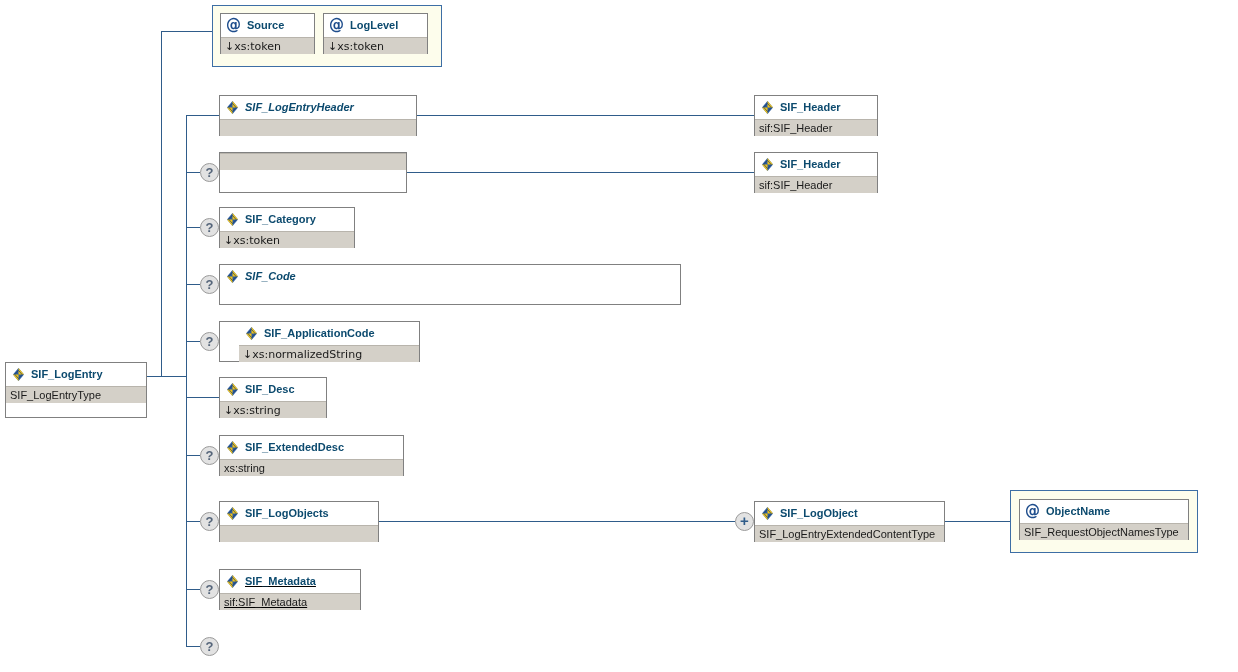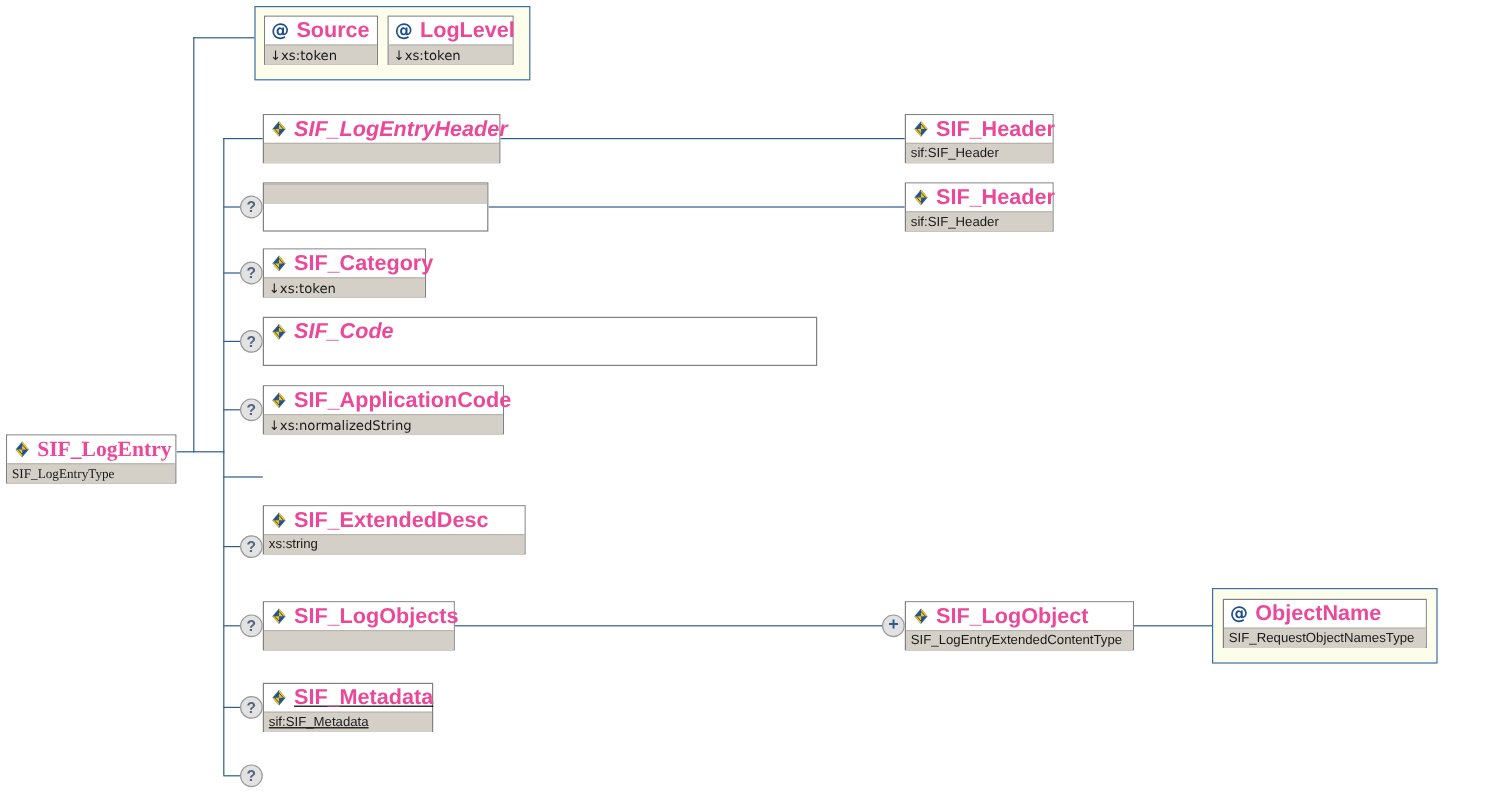--- a/index.html
+++ b/index.html
@@ -24,23 +24,23 @@
   }
   .node .nhead{
     display:flex;align-items:center;
     height:23px;
     padding:0 6px 0 5px;
     background:#ffffff;
     box-sizing:border-box;
     white-space:nowrap;
   }
   .node .nname{
-    font-size:18px;
+    font-size:11px;
     font-weight:bold;
-    color:#ec4899;
+    color:#0c4a6e;
     letter-spacing:0px;
     line-height:15px;
   }
   .node .ntype{
     height:17px;
     background:#d4d0c8;
     border-top:1px solid #b8b4ac;
     font-size:11px;
     color:#1a1a1a;
     line-height:17px;
@@ -115,21 +115,21 @@
   <div class="ln h" style="left:186px;top:455px;width:14px;"></div>
   <div class="ln h" style="left:186px;top:521px;width:14px;"></div>
   <div class="ln h" style="left:186px;top:589px;width:14px;"></div>
   <div class="ln h" style="left:186px;top:646px;width:14px;"></div>
 
   <div class="ln h" style="left:417px;top:115px;width:337px;"></div>
   <div class="ln h" style="left:407px;top:172px;width:347px;"></div>
   <div class="ln h" style="left:379px;top:521px;width:356px;"></div>
   <div class="ln h" style="left:945px;top:521px;width:65px;"></div>
 
-  <div class="node" style="left:5px;top:362px;width:142px;height:41px;font-family:Liberation Serif, serif;">
+  <div class="node" style="left:5px;top:362px;width:142px;height:56px;">
     <div class="nhead">
       <span class="ico">
         <svg width="15" height="15" viewBox="0 0 15 15">
           <polygon points="7.5,1 13,7.5 7.5,14 2,7.5" fill="#2c5c9e"></polygon>
           <polygon points="7.5,1 13,7.5 7.5,7.5" fill="#f2c419"></polygon>
           <polygon points="2,7.5 7.5,7.5 7.5,14" fill="#f2c419"></polygon>
           <polygon points="7.5,3.4 11.1,7.5 7.5,11.6 3.9,7.5" fill="none" stroke="#1b3f6e" stroke-width="0.7"></polygon>
         </svg>
       </span>
       <span class="nname">SIF_LogEntry</span>
@@ -199,38 +199,52 @@
             <polygon points="7.5,1 13,7.5 7.5,7.5" fill="#f2c419"></polygon>
             <polygon points="2,7.5 7.5,7.5 7.5,14" fill="#f2c419"></polygon>
             <polygon points="7.5,3.4 11.1,7.5 7.5,11.6 3.9,7.5" fill="none" stroke="#1b3f6e" stroke-width="0.7"></polygon>
           </svg>
       </span>
       <span class="nname">SIF_Code</span>
     </div>
   </div>
 
   <div class="occ" style="left:200px;top:332px;">?</div>
-  <div class="node" style="left:219px;top:321px;width:201px;height:41px;">
+  <div class="node" style="left:219px;top:321px;width:201px;height:41px;padding-left:19px;">
     <div class="nhead">
       <span class="ico">
         <svg width="15" height="15" viewBox="0 0 15 15">
             <polygon points="7.5,1 13,7.5 7.5,14 2,7.5" fill="#2c5c9e"></polygon>
             <polygon points="7.5,1 13,7.5 7.5,7.5" fill="#f2c419"></polygon>
             <polygon points="2,7.5 7.5,7.5 7.5,14" fill="#f2c419"></polygon>
             <polygon points="7.5,3.4 11.1,7.5 7.5,11.6 3.9,7.5" fill="none" stroke="#1b3f6e" stroke-width="0.7"></polygon>
           </svg>
       </span>
       <span class="nname">SIF_ApplicationCode</span>
     </div>
     <div class="ntype arrow">↓xs:normalizedString</div>
   </div>
 
+  <div class="node" style="left:219px;top:377px;width:108px;height:41px;">
+    <div class="nhead">
+      <span class="ico">
+        <svg width="15" height="15" viewBox="0 0 15 15">
+            <polygon points="7.5,1 13,7.5 7.5,14 2,7.5" fill="#2c5c9e"></polygon>
+            <polygon points="7.5,1 13,7.5 7.5,7.5" fill="#f2c419"></polygon>
+            <polygon points="2,7.5 7.5,7.5 7.5,14" fill="#f2c419"></polygon>
+            <polygon points="7.5,3.4 11.1,7.5 7.5,11.6 3.9,7.5" fill="none" stroke="#1b3f6e" stroke-width="0.7"></polygon>
+          </svg>
+      </span>
+      <span class="nname">SIF_Desc</span>
+    </div>
+    <div class="ntype arrow">↓xs:string</div>
+  </div>
 
   <div class="occ" style="left:200px;top:446px;">?</div>
-  <div class="node" style="left:219px;top:421px;width:219px;height:41px;">
+  <div class="node" style="left:219px;top:435px;width:185px;height:41px;">
     <div class="nhead">
       <span class="ico">
         <svg width="15" height="15" viewBox="0 0 15 15">
             <polygon points="7.5,1 13,7.5 7.5,14 2,7.5" fill="#2c5c9e"></polygon>
             <polygon points="7.5,1 13,7.5 7.5,7.5" fill="#f2c419"></polygon>
             <polygon points="2,7.5 7.5,7.5 7.5,14" fill="#f2c419"></polygon>
             <polygon points="7.5,3.4 11.1,7.5 7.5,11.6 3.9,7.5" fill="none" stroke="#1b3f6e" stroke-width="0.7"></polygon>
           </svg>
       </span>
       <span class="nname">SIF_ExtendedDesc</span>

